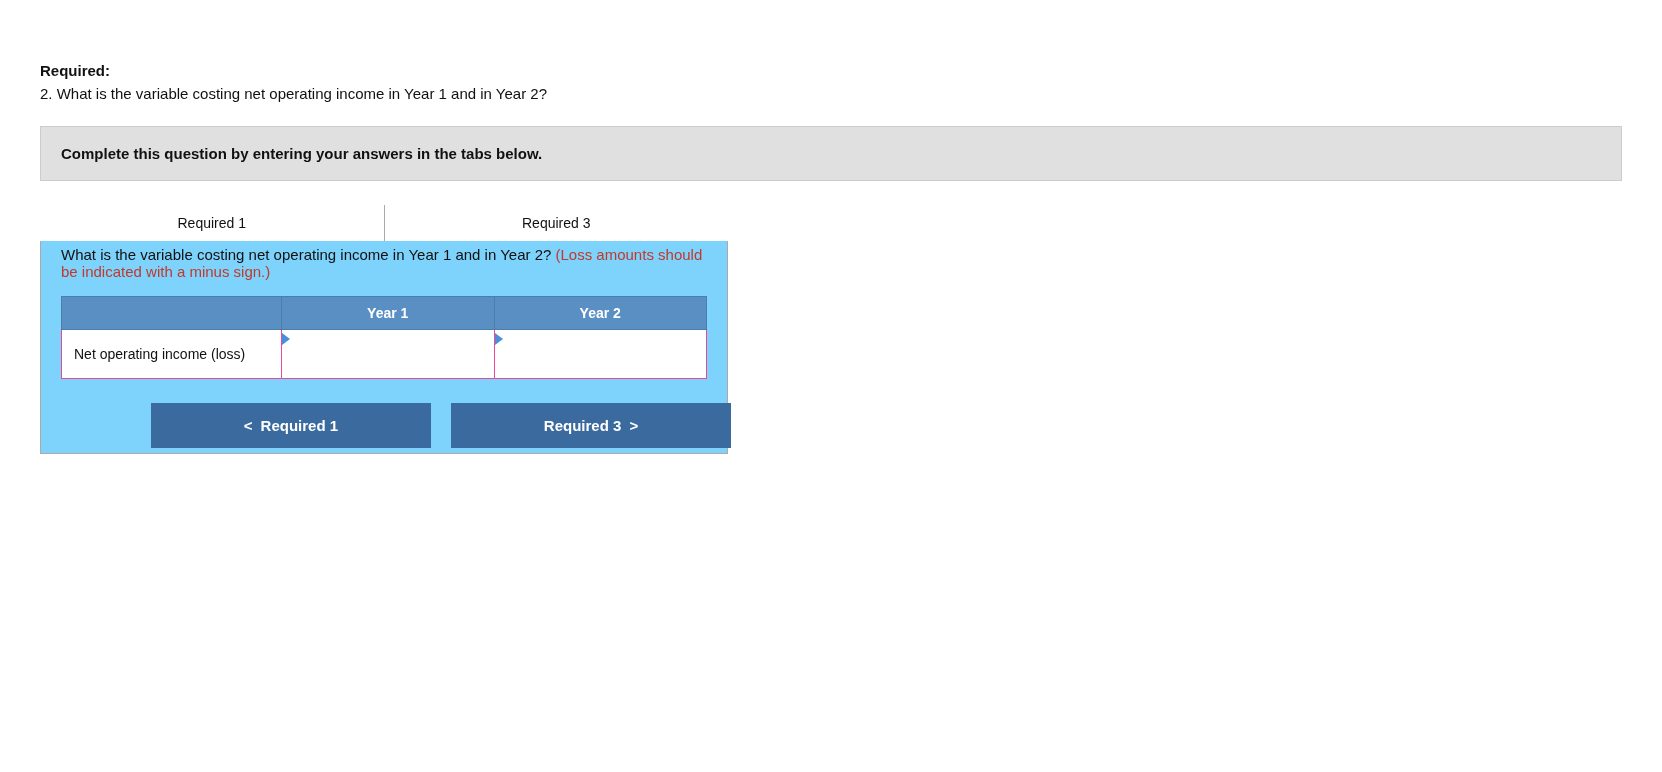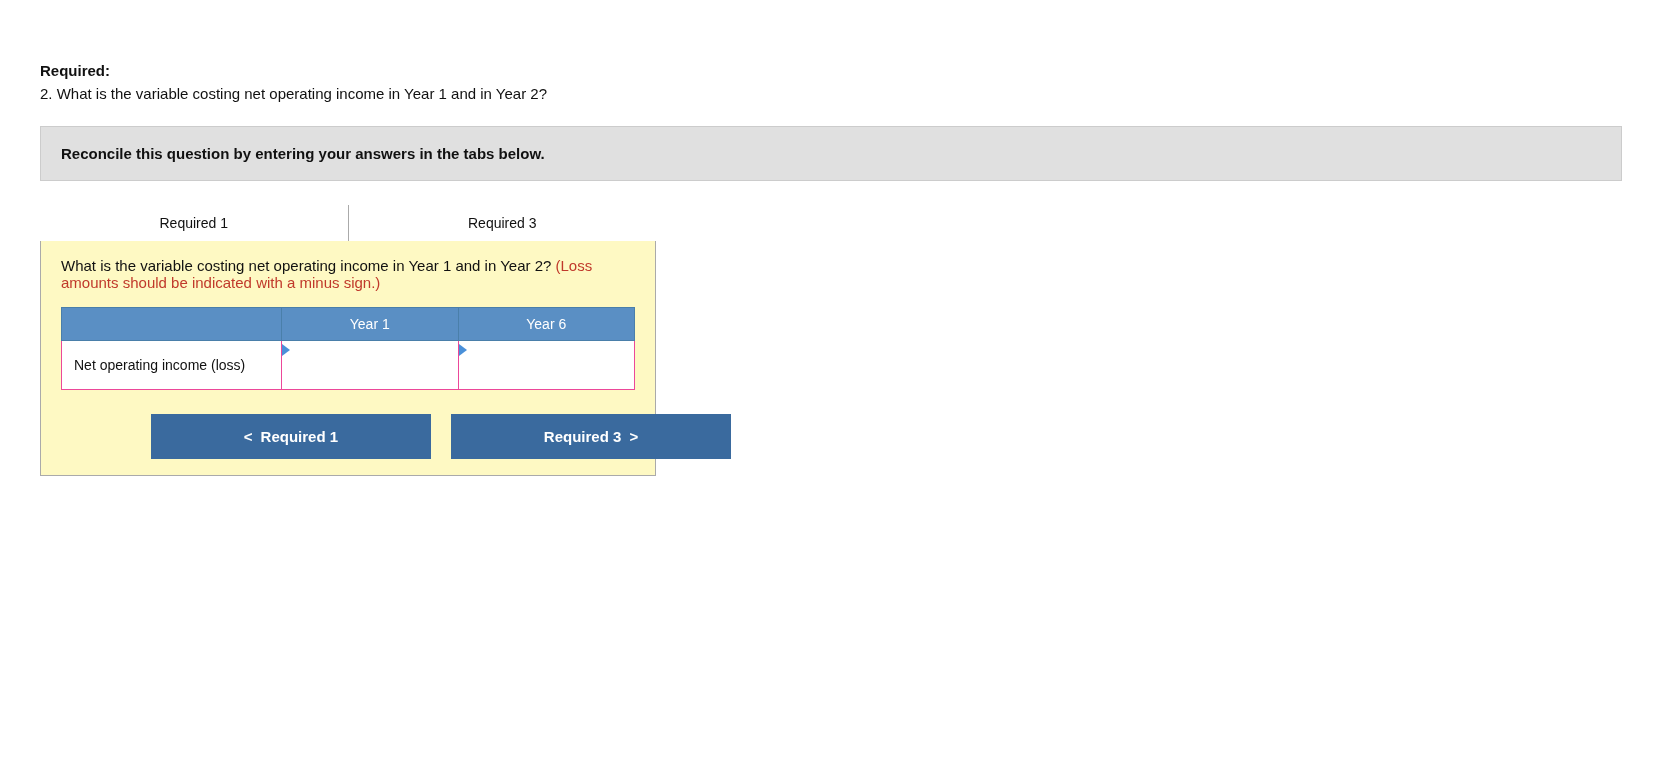--- a/index.html
+++ b/index.html
@@ -59,22 +59,22 @@
     }
 
     .tab.dashed {
       border: 2px dashed #5a8fc4;
       position: relative;
     }
 
     .tab-panel {
       border: 1px solid #aaa;
       border-top: none;
-      padding: 16px 20px;
-      background: #fef9c3;
+      padding: 5px 20px;
+      background: #7dd3fc;
       width: 100%;
     }
 
     .tab-panel-text {
       font-size: 15px;
       margin-bottom: 16px;
       color: #111;
     }
 
     .tab-panel-text .red-text {
@@ -86,21 +86,21 @@
     }
 
     .data-table {
       border-collapse: collapse;
       background: #fff;
     }
 
     .data-table th {
       background: #5a8fc4;
       color: #fff;
-      font-weight: normal;
+      font-weight: bold;
       padding: 8px 40px;
       border: 1px solid #4a7faa;
       text-align: center;
       font-size: 14px;
     }
 
     .data-table th.empty-header {
       background: #5a8fc4;
       min-width: 220px;
     }
@@ -164,21 +164,21 @@
       justify-content: center;
       gap: 8px;
     }
 
     .outer-wrapper {
       width: 100%;
       margin-top: 32px;
     }
 
     .tabs-and-panel {
-      width: 616px;
+      width: 688px;
     }
 
     .tabs-row {
       display: flex;
       width: 100%;
     }
 
     .tabs-row .tab {
       flex: 1;
     }
@@ -187,42 +187,42 @@
 <body>
 
 <div class="outer-wrapper">
 
   <div class="required-header">Required:</div>
   <ul class="instructions-list">
     <li>2. What is the variable costing net operating income in Year 1 and in Year 2?</li>
   </ul>
 
   <div class="complete-banner">
-    <span class="complete-banner-text">Reconcile this question by entering your answers in the tabs below.</span>
+    <span class="complete-banner-text">Complete this question by entering your answers in the tabs below.</span>
   </div>
 
   <div class="tabs-and-panel">
     <div class="tabs-row">
       <div class="tab">Required 1</div>
       <div class="tab">Required 3</div>
     </div>
 
     <div class="tab-panel">
       <div class="tab-panel-text">
         <span>What is the variable costing net operating income in Year 1 and in Year 2?</span>
         <span class="red-text"> (Loss amounts should be indicated with a minus sign.)</span>
       </div>
 
       <div class="table-container">
         <table class="data-table">
           <thead>
             <tr>
               <th class="empty-header"></th>
               <th>Year 1</th>
-              <th>Year 6</th>
+              <th>Year 2</th>
             </tr>
           </thead>
           <tbody>
             <tr>
               <td class="label-cell">Net operating income (loss)</td>
               <td class="input-cell">
                 <span class="triangle-indicator"></span>
                 <input type="text" placeholder="" style="">
               </td>
               <td class="input-cell">

